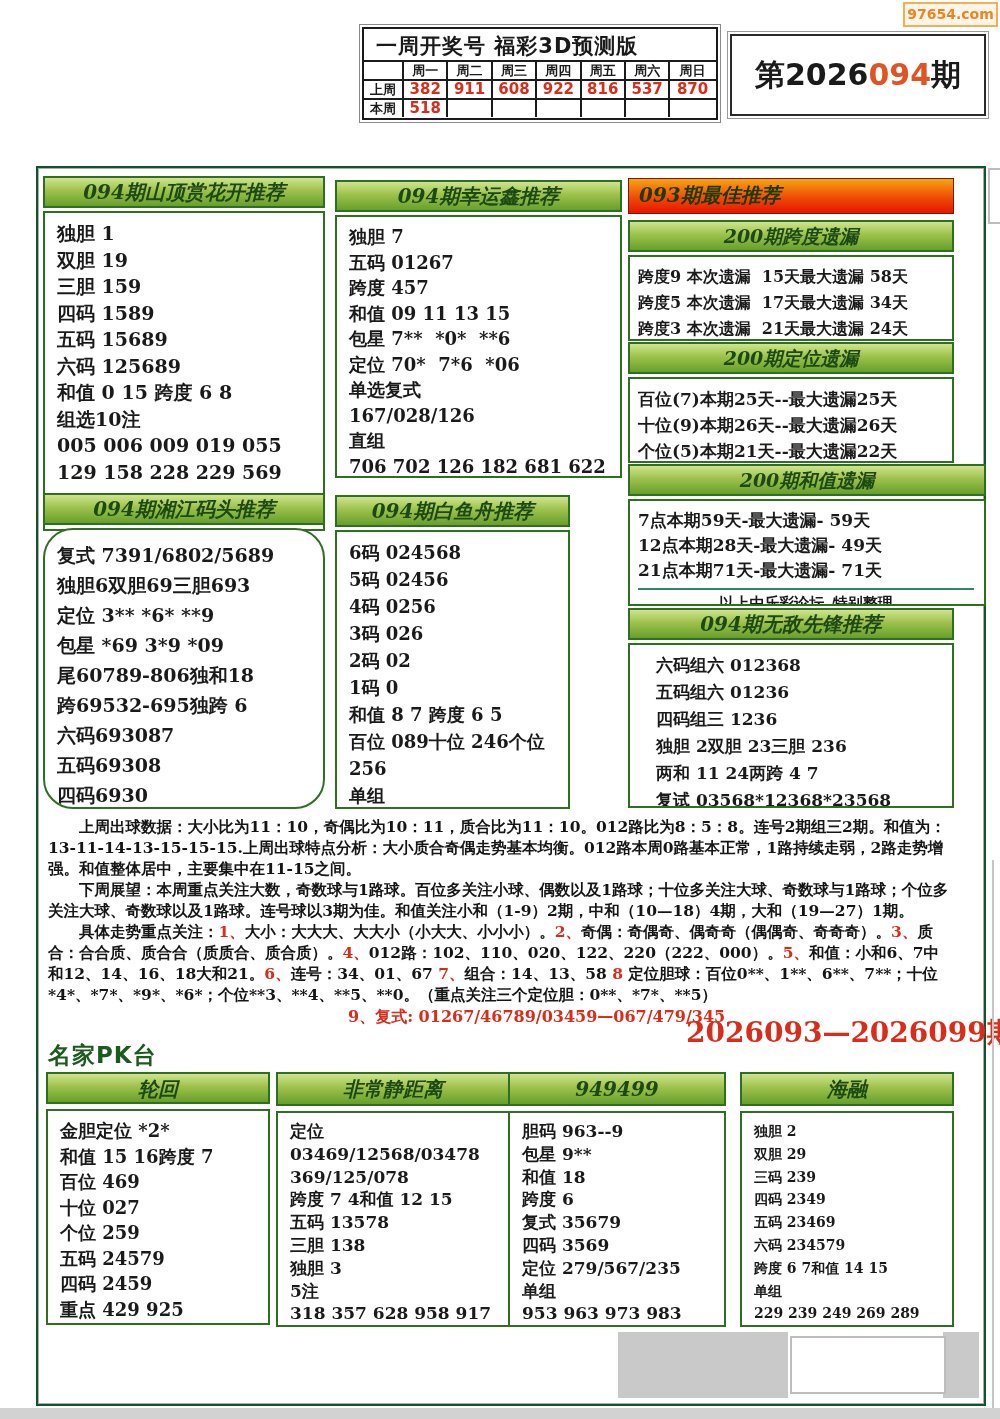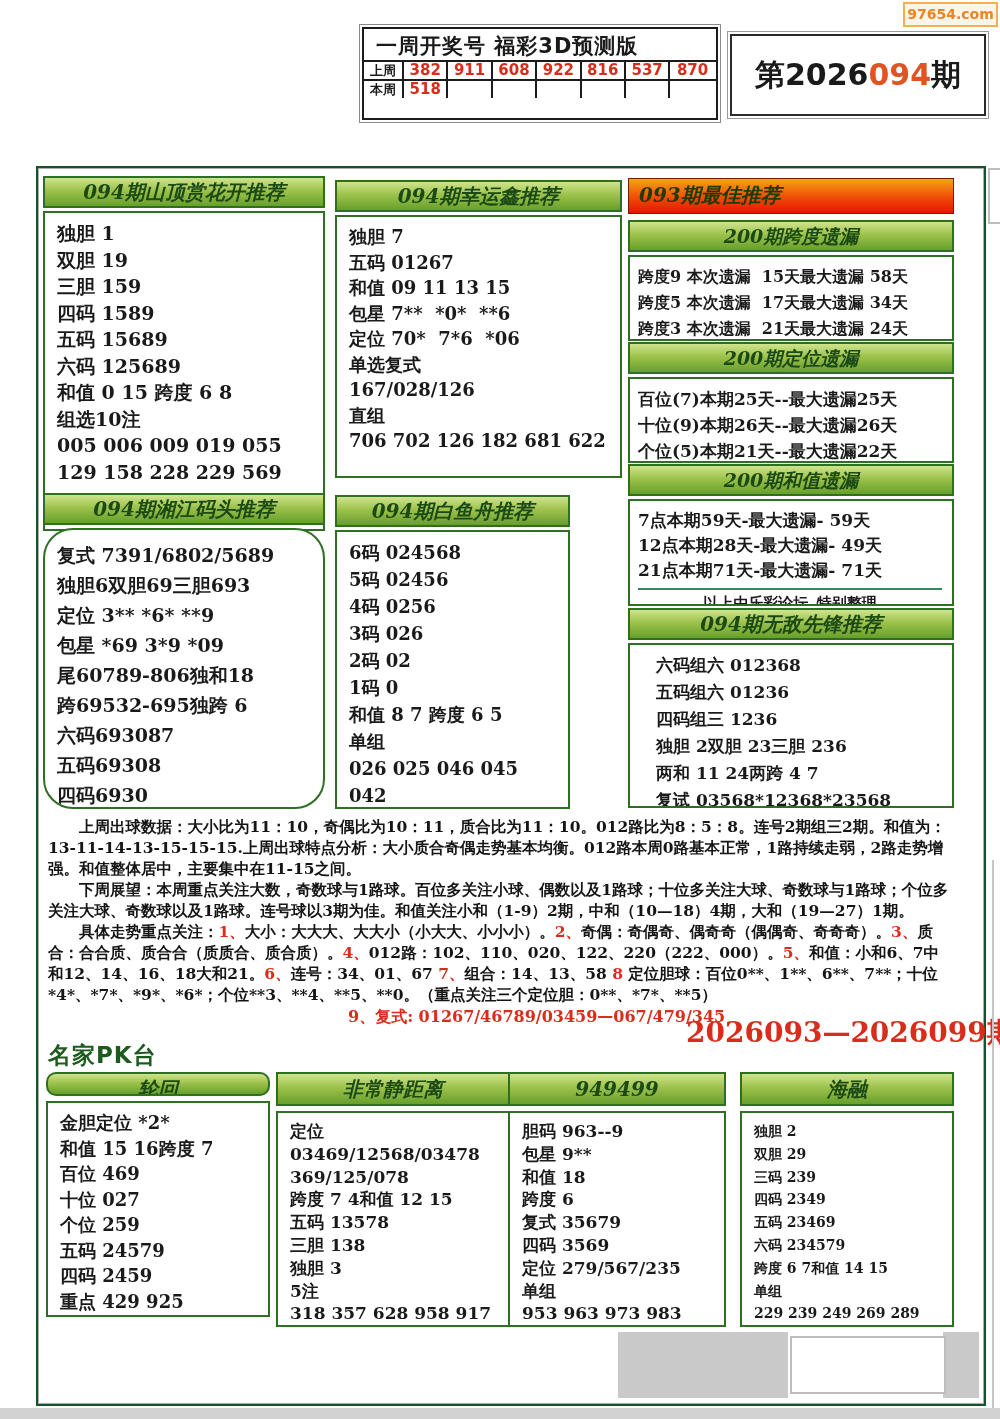--- a/index.html
+++ b/index.html
@@ -88,20 +88,32 @@
 </style>
 </head>
 <body>
 
 <div id="page">
 
   <div class="watermark">97654.com</div>
 
   <div class="hdr-box">
     <div class="hdr-title">一周开奖号 福彩3D预测版</div>
+    <div class="wk-row">
+      <div class="wk-label"></div>
+      <div class="wk-cells">
+          <div class="dow-cell">周一</div>
+          <div class="dow-cell">周二</div>
+          <div class="dow-cell">周三</div>
+          <div class="dow-cell">周四</div>
+          <div class="dow-cell">周五</div>
+          <div class="dow-cell">周六</div>
+          <div class="dow-cell">周日</div>
+        </div>
+    </div>
     <div class="wk-row">
       <div class="wk-label">上周</div>
       <div class="wk-cells">
           <div class="val-cell">382</div>
           <div class="val-cell">911</div>
           <div class="val-cell">608</div>
           <div class="val-cell">922</div>
           <div class="val-cell">816</div>
           <div class="val-cell">537</div>
           <div class="val-cell">870</div>
@@ -156,40 +168,42 @@
           <div class="pline">五码69308</div>
           <div class="pline">四码6930</div>
         </div>
     </div>
 
     <div class="panel" style="left:297px; top:12px; width:287px;">
       <div class="phead">094期幸运鑫推荐</div>
       <div class="pbody kai" style="height:263px; font-size:18px; line-height:25.5px;">
           <div class="pline">独胆 7</div>
           <div class="pline">五码 01267</div>
+          <div class="pline">跨度 457</div>
           <div class="pline">和值 09 11 13 15</div>
           <div class="pline">包星 7**  *0*  **6</div>
           <div class="pline">定位 70*  7*6  *06</div>
           <div class="pline">单选复式</div>
           <div class="pline">167/028/126</div>
           <div class="pline">直组</div>
           <div class="pline">706 702 126 182 681 622</div>
         </div>
     </div>
 
     <div class="panel" style="left:297px; top:327px; width:235px;">
       <div class="phead">094期白鱼舟推荐</div>
       <div class="pbody kai" style="height:279px; font-size:18px; line-height:27px;">
           <div class="pline">6码 024568</div>
           <div class="pline">5码 02456</div>
           <div class="pline">4码 0256</div>
           <div class="pline">3码 026</div>
           <div class="pline">2码 02</div>
           <div class="pline">1码 0</div>
           <div class="pline">和值 8 7 跨度 6 5</div>
+          <div class="pline">百位 089十位 246个位 256</div>
           <div class="pline">单组</div>
           <div class="pline">026 025 046 045 042</div>
         </div>
     </div>
 
     <div class="banner" style="left:590px; top:10px; width:326px; height:36px;">093期最佳推荐</div>
 
     <div class="panel" style="left:590px; top:52px; width:326px;">
       <div class="phead" style="font-size:19px;">200期跨度遗漏</div>
       <div class="pbody kai" style="height:86px; font-size:16px; line-height:26px; padding-left:8px;">
@@ -201,21 +215,21 @@
 
     <div class="panel" style="left:590px; top:174px; width:326px;">
       <div class="phead" style="font-size:19px;">200期定位遗漏</div>
       <div class="pbody kai" style="height:86px; font-size:17px; line-height:26px; padding-left:8px;">
           <div class="pline">百位(7)本期25天--最大遗漏25天</div>
           <div class="pline">十位(9)本期26天--最大遗漏26天</div>
           <div class="pline">个位(5)本期21天--最大遗漏22天</div>
         </div>
     </div>
 
-    <div class="panel" style="left:590px; top:296px; width:326px;">
+    <div class="panel" style="left:590px; top:296px; width:358px;">
       <div class="phead" style="font-size:19px;">200期和值遗漏</div>
       <div class="pbody" style="height:107px; padding-left:8px;">
         <div class="kai" style="font-size:17px; line-height:25px;">
             <div class="pline">7点本期59天-最大遗漏- 59天</div>
             <div class="pline">12点本期28天-最大遗漏- 49天</div>
             <div class="pline">21点本期71天-最大遗漏- 71天</div>
           </div>
         <div class="hz-footer">以上由乐彩论坛  特别整理</div>
       </div>
     </div>
@@ -237,21 +251,21 @@
       <p>下周展望：本周重点关注大数，奇数球与1路球。百位多关注小球、偶数以及1路球；十位多关注大球、奇数球与1路球；个位多关注大球、奇数球以及1路球。连号球以3期为佳。和值关注小和（1-9）2期，中和（10—18）4期，大和（19—27）1期。</p>
       <p><span class="seg">具体走势重点关注：</span><span class="seg" style="color: rgb(217, 44, 26);">1、</span><span class="seg">大小：大大大、大大小（小大大、小小小）。</span><span class="seg" style="color: rgb(217, 44, 26);">2、</span><span class="seg">奇偶：奇偶奇、偶奇奇（偶偶奇、奇奇奇）。</span><span class="seg" style="color: rgb(217, 44, 26);">3、</span><span class="seg">质合：合合质、质合合（质质合、质合质）。</span><span class="seg" style="color: rgb(217, 44, 26);">4、</span><span class="seg">012路：102、110、020、122、220（222、000）。</span><span class="seg" style="color: rgb(217, 44, 26);">5、</span><span class="seg">和值：小和6、7中和12、14、16、18大和21。</span><span class="seg" style="color: rgb(217, 44, 26);">6、</span><span class="seg">连号：34、01、67 </span><span class="seg" style="color: rgb(217, 44, 26);">7、</span><span class="seg">组合：14、13、58 </span><span class="seg" style="color: rgb(217, 44, 26);">8 </span><span class="seg">定位胆球：百位0**、1**、6**、7**；十位*4*、*7*、*9*、*6*；个位**3、**4、**5、**0。（重点关注三个定位胆：0**、*7*、**5）</span></p>
       <div class="fushi">9、复式: 01267/46789/03459—067/479/345</div>
     </div>
 
     <div class="issue-range">2026093—2026099期</div>
 
     <div class="pk-title">名家PK台</div>
 
     <div class="panel" style="left:8px; top:904px; width:224px;">
-      <div class="phead" style="height:24px; line-height:30px;border-radius:10px;">轮回</div>
+      <div class="phead" style="height:32px; line-height:30px;">轮回</div>
       <div class="pbody kai" style="height:216px; font-size:18px; line-height:25.5px; margin-top:5px;">
           <div class="pline">金胆定位 *2*</div>
           <div class="pline">和值 15 16跨度 7</div>
           <div class="pline">百位 469</div>
           <div class="pline">十位 027</div>
           <div class="pline">个位 259</div>
           <div class="pline">五码 24579</div>
           <div class="pline">四码 2459</div>
           <div class="pline">重点 429 925</div>
         </div>

